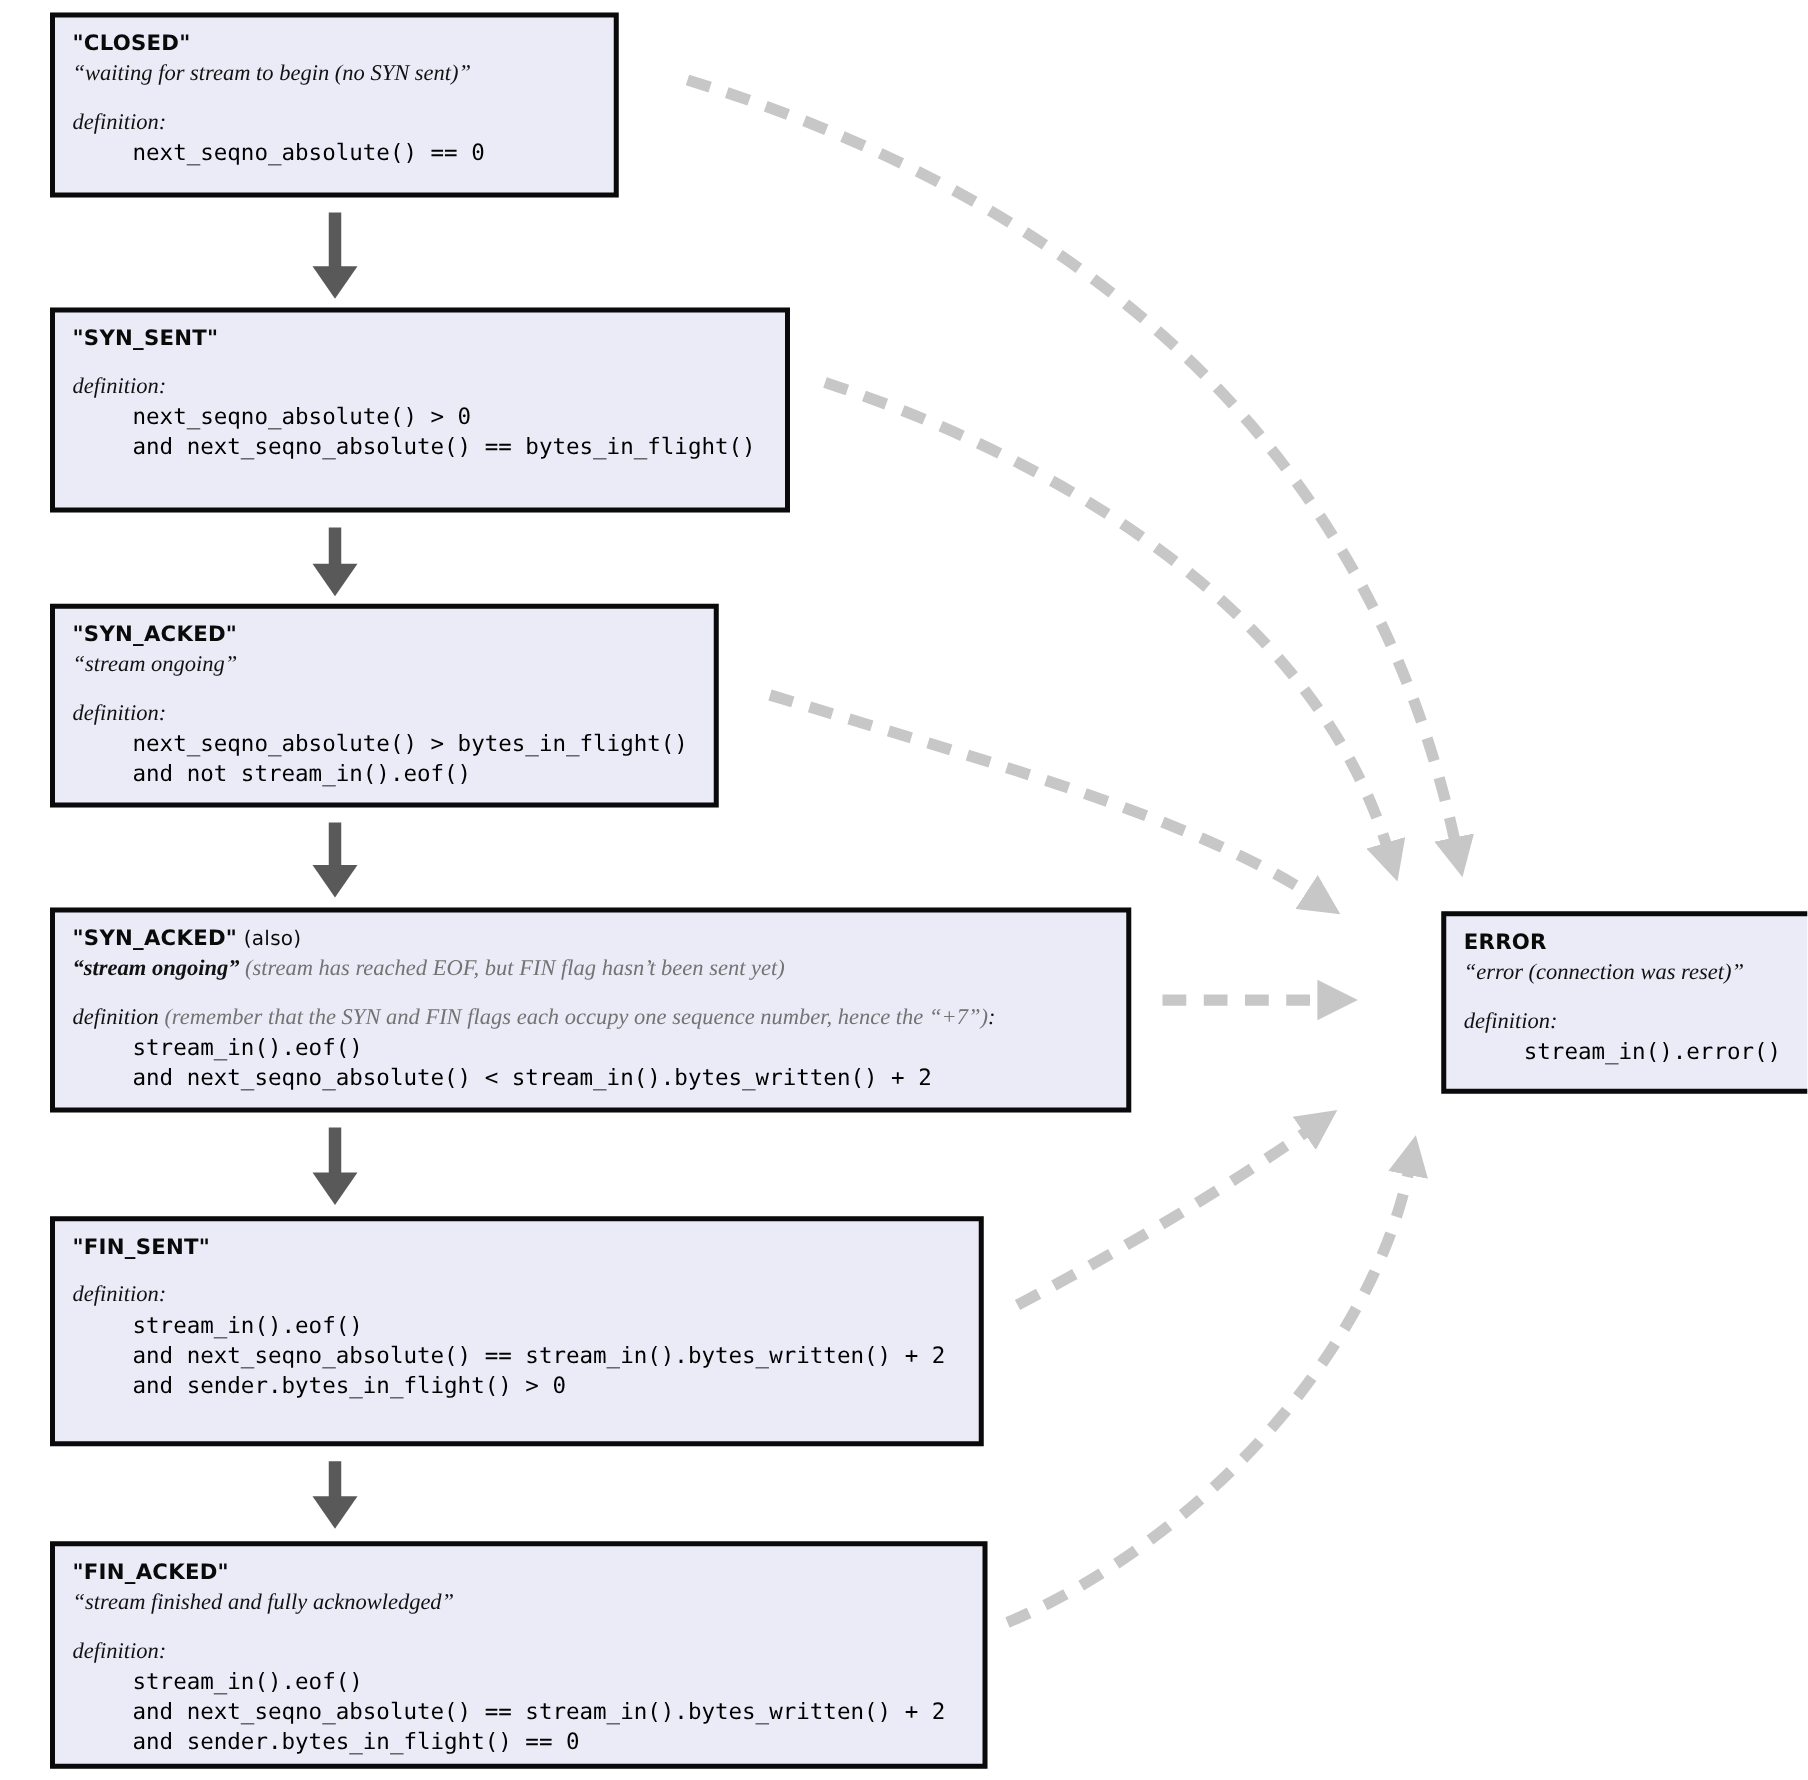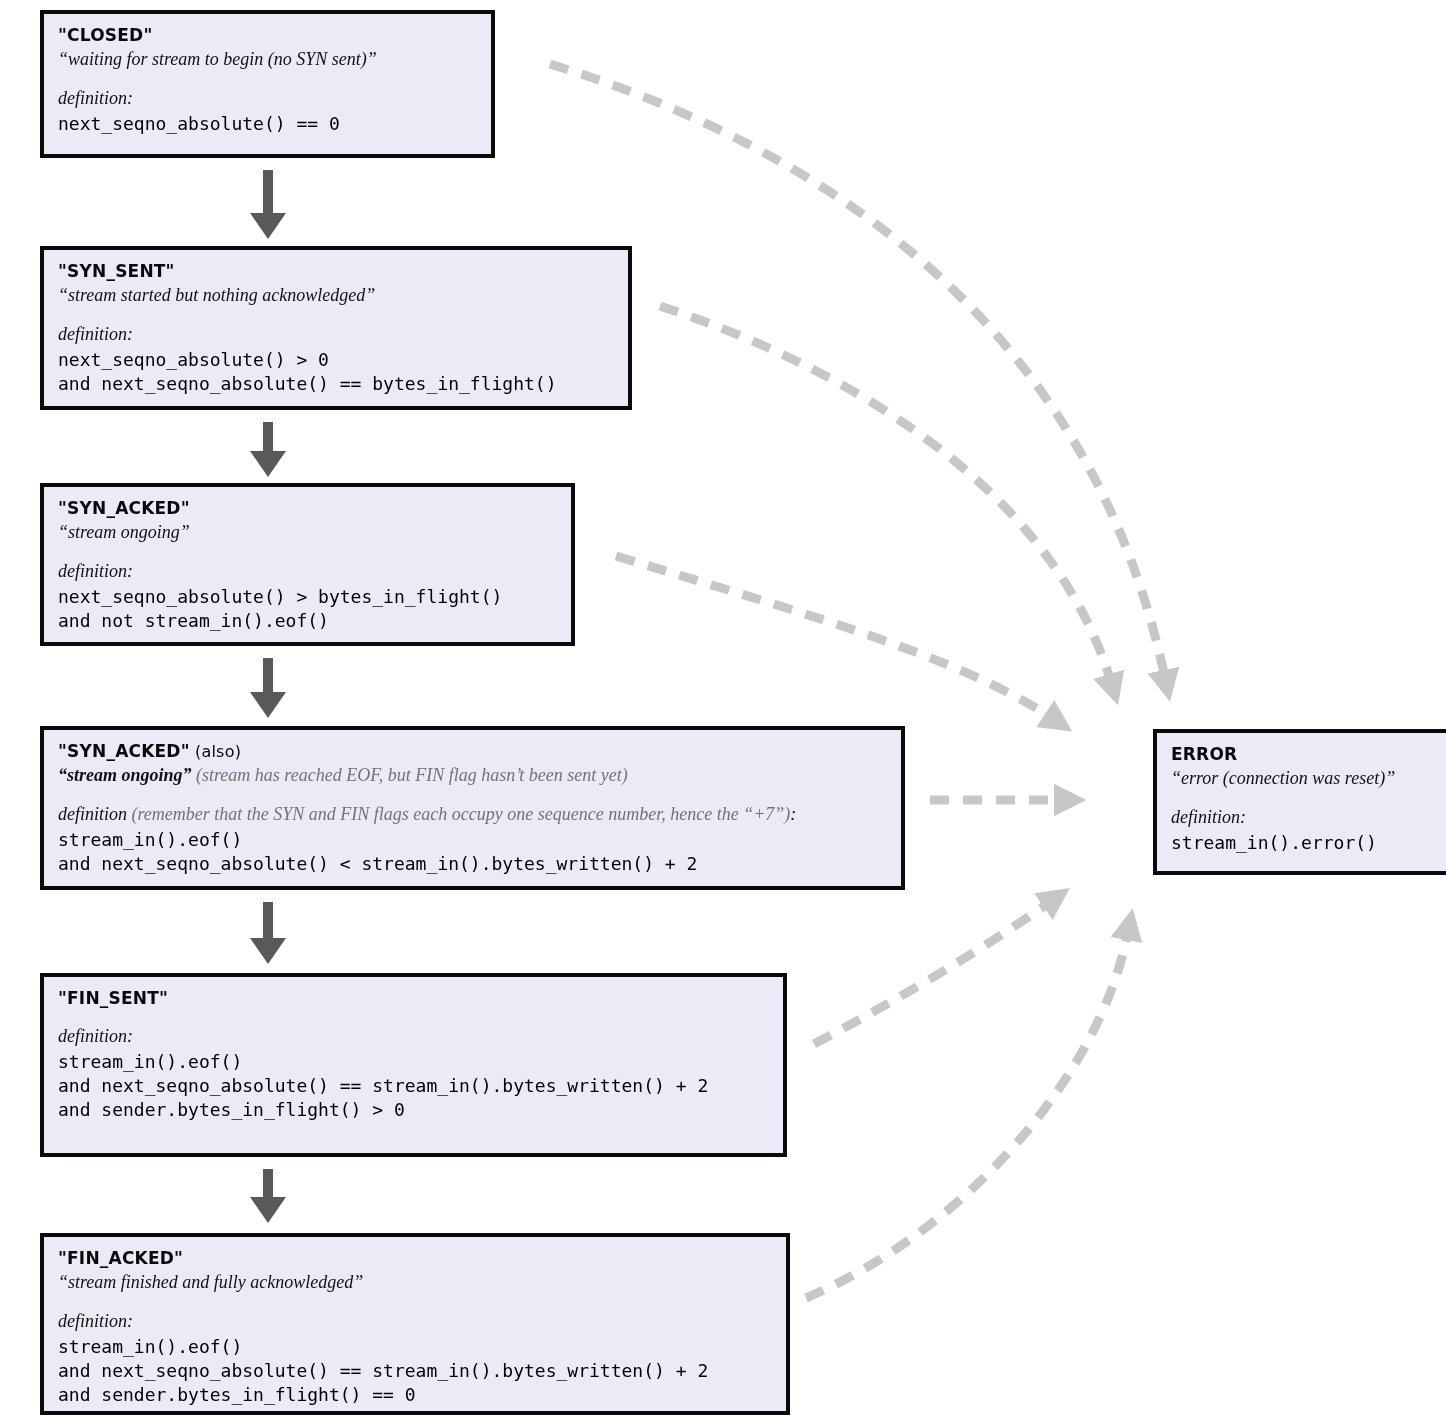--- a/index.html
+++ b/index.html
@@ -11,21 +11,21 @@
   .title{font-family:"DejaVu Sans",sans-serif;font-weight:bold;font-size:17px;line-height:22px;
          color:#0a0a0a;letter-spacing:0.2px;}
   .suffix{font-family:"DejaVu Sans",sans-serif;font-weight:normal;font-size:16px;color:#0a0a0a;}
   .desc{font-family:"Liberation Serif",serif;font-style:italic;font-size:18px;line-height:25px;
         color:#111111;white-space:nowrap;}
   .desc .d{font-weight:normal;}
   .desc-bold .d{font-weight:bold;}
   .defline{font-family:"Liberation Serif",serif;font-style:italic;font-size:18px;line-height:25px;
            color:#111111;margin-top:14px;white-space:nowrap;}
   .navy{color:#737373;}
-  .code{margin-top:1px;}
+  .code{margin-left:48px;margin-top:1px;}
   .code-line{font-family:"DejaVu Sans Mono","Liberation Mono",monospace;font-size:18px;
              line-height:24px;color:#000000;white-space:pre;}
   
   #box-closed      {left:40px; top:10px;  width:455px;height:148px;}
   #box-syn-sent    {left:40px; top:246px; width:592px;height:164px;}
   #box-syn-acked   {left:40px; top:483px; width:535px;height:163px;}
   #box-syn-acked-2 {left:40px; top:726px; width:865px;height:164px;}
   #box-fin-sent    {left:40px; top:973px; width:747px;height:184px;}
   #box-fin-acked   {left:40px; top:1233px;width:750px;height:182px;}
   #box-error       {left:1153px;top:729px;width:307px;height:146px;}
@@ -75,21 +75,20 @@
     <div class="title"><span>"CLOSED"</span><span class="suffix"></span></div>
     <div class="desc"><span class="d">“waiting for stream to begin (no SYN sent)”</span><span class="navy"></span></div>
     <div class="defline"><span>definition</span><span class="navy"></span><span>:</span></div>
     <div class="code">
       <div class="code-line">next_seqno_absolute() == 0</div>
     </div>
   </div>
 
   <div class="box" id="box-syn-sent">
     <div class="title"><span>"SYN_SENT"</span><span class="suffix"></span></div>
-    <div class="desc"><span class="d">“stream started but nothing acknowledged”</span><span class="navy"></span></div>
     <div class="defline"><span>definition</span><span class="navy"></span><span>:</span></div>
     <div class="code">
       <div class="code-line">next_seqno_absolute() &gt; 0</div>
       <div class="code-line">and next_seqno_absolute() == bytes_in_flight()</div>
     </div>
   </div>
 
   <div class="box" id="box-syn-acked">
     <div class="title"><span>"SYN_ACKED"</span><span class="suffix"></span></div>
     <div class="desc"><span class="d">“stream ongoing”</span><span class="navy"></span></div>

